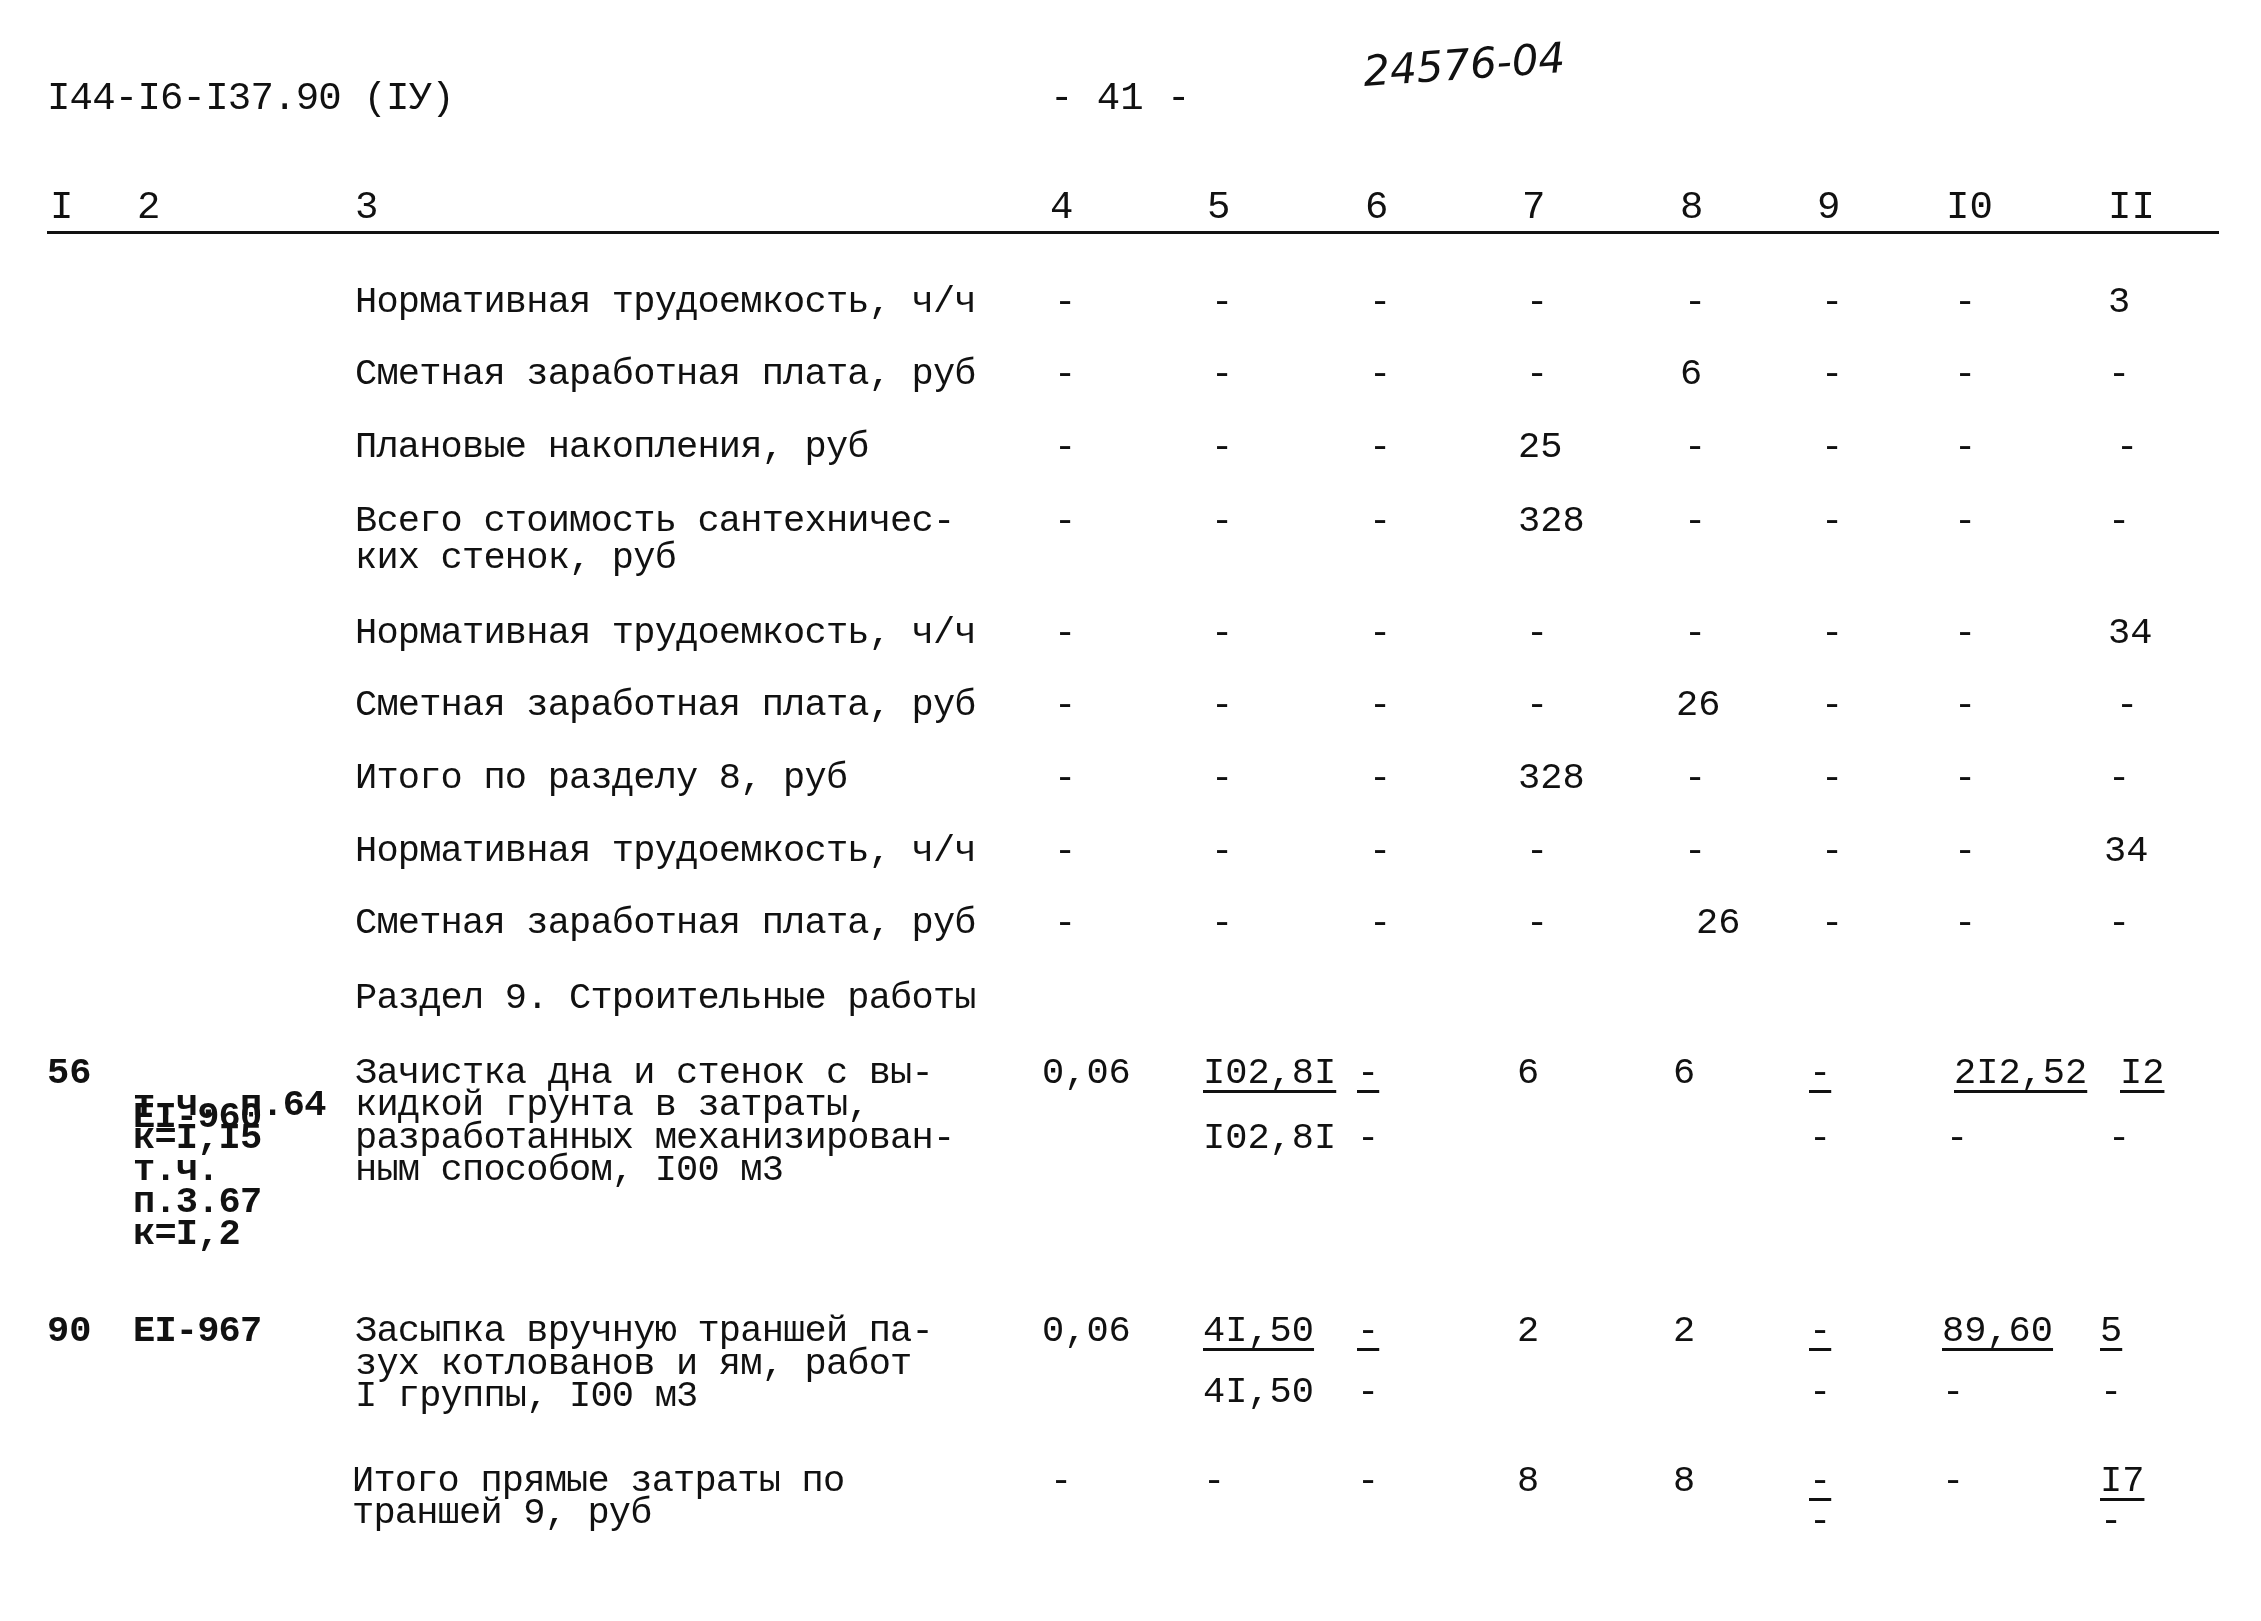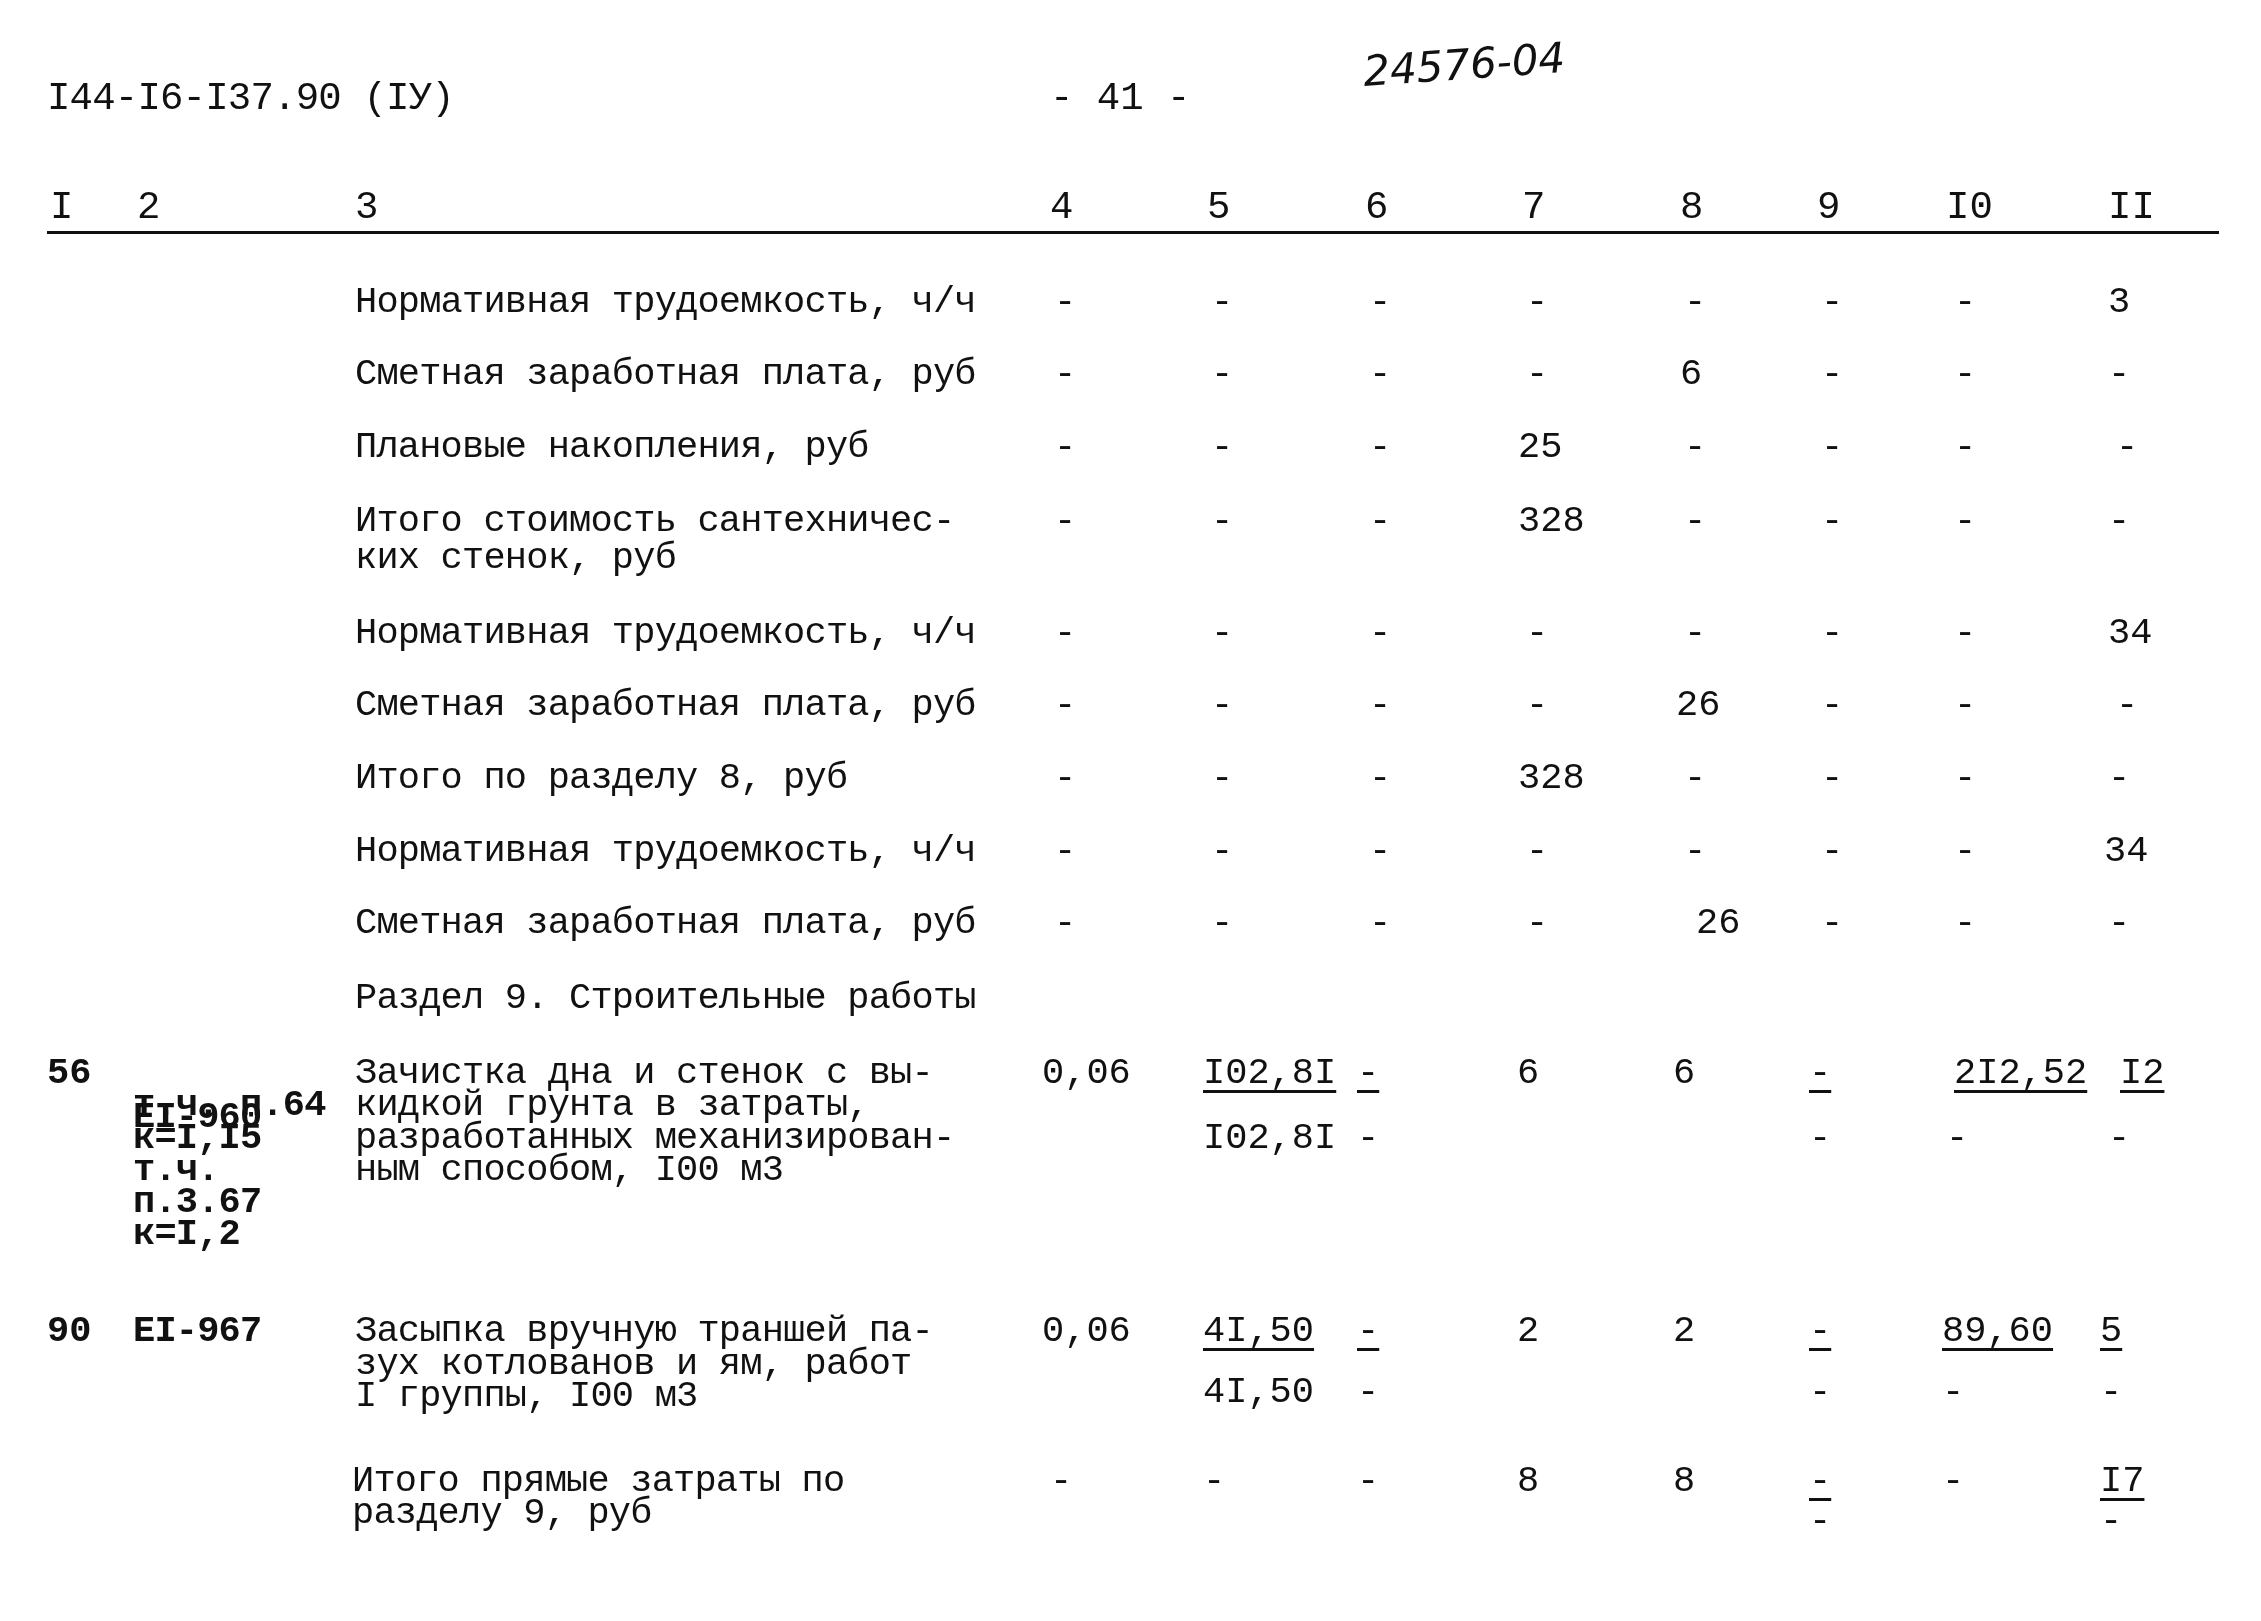--- a/index.html
+++ b/index.html
@@ -59,21 +59,21 @@
 <div class="abs txt" style="left:355px;top:428px">Плановые накопления, руб</div>
 <div class="abs num" style="left:1054px;top:428px">-</div>
 <div class="abs num" style="left:1211px;top:428px">-</div>
 <div class="abs num" style="left:1369px;top:428px">-</div>
 <div class="abs num" style="left:1518px;top:428px">25</div>
 <div class="abs num" style="left:1684px;top:428px">-</div>
 <div class="abs num" style="left:1821px;top:428px">-</div>
 <div class="abs num" style="left:1954px;top:428px">-</div>
 <div class="abs num" style="left:2116px;top:428px">-</div>
 
-<div class="abs txt" style="left:355px;top:502px">Итого стоимость сантехничес-</div>
+<div class="abs txt" style="left:355px;top:502px">Всего стоимость сантехничес-</div>
 <div class="abs txt" style="left:355px;top:539px">ких стенок, руб</div>
 <div class="abs num" style="left:1054px;top:502px">-</div>
 <div class="abs num" style="left:1211px;top:502px">-</div>
 <div class="abs num" style="left:1369px;top:502px">-</div>
 <div class="abs num" style="left:1518px;top:502px">328</div>
 <div class="abs num" style="left:1684px;top:502px">-</div>
 <div class="abs num" style="left:1821px;top:502px">-</div>
 <div class="abs num" style="left:1954px;top:502px">-</div>
 <div class="abs num" style="left:2108px;top:502px">-</div>
 
@@ -167,21 +167,21 @@
 <div class="abs num" style="left:1517px;top:1312px">2</div>
 <div class="abs num" style="left:1673px;top:1312px">2</div>
 <div class="abs num u" style="left:1809px;top:1312px">-</div>
 <div class="abs num" style="left:1809px;top:1373px">-</div>
 <div class="abs num u" style="left:1942px;top:1312px">89,60</div>
 <div class="abs num" style="left:1942px;top:1373px">-</div>
 <div class="abs num u" style="left:2100px;top:1312px">5</div>
 <div class="abs num" style="left:2100px;top:1373px">-</div>
 
 <div class="abs txt" style="left:352px;top:1462px">Итого прямые затраты по</div>
-<div class="abs txt" style="left:352px;top:1494px">разделу 9, руб</div>
+<div class="abs txt" style="left:352px;top:1494px">траншей 9, руб</div>
 <div class="abs num" style="left:1050px;top:1462px">-</div>
 <div class="abs num" style="left:1203px;top:1462px">-</div>
 <div class="abs num" style="left:1357px;top:1462px">-</div>
 <div class="abs num" style="left:1517px;top:1462px">8</div>
 <div class="abs num" style="left:1673px;top:1462px">8</div>
 <div class="abs num u" style="left:1809px;top:1462px">-</div>
 <div class="abs num" style="left:1809px;top:1502px">-</div>
 <div class="abs num" style="left:1942px;top:1462px">-</div>
 <div class="abs num u" style="left:2100px;top:1462px">I7</div>
 <div class="abs num" style="left:2100px;top:1502px">-</div>

